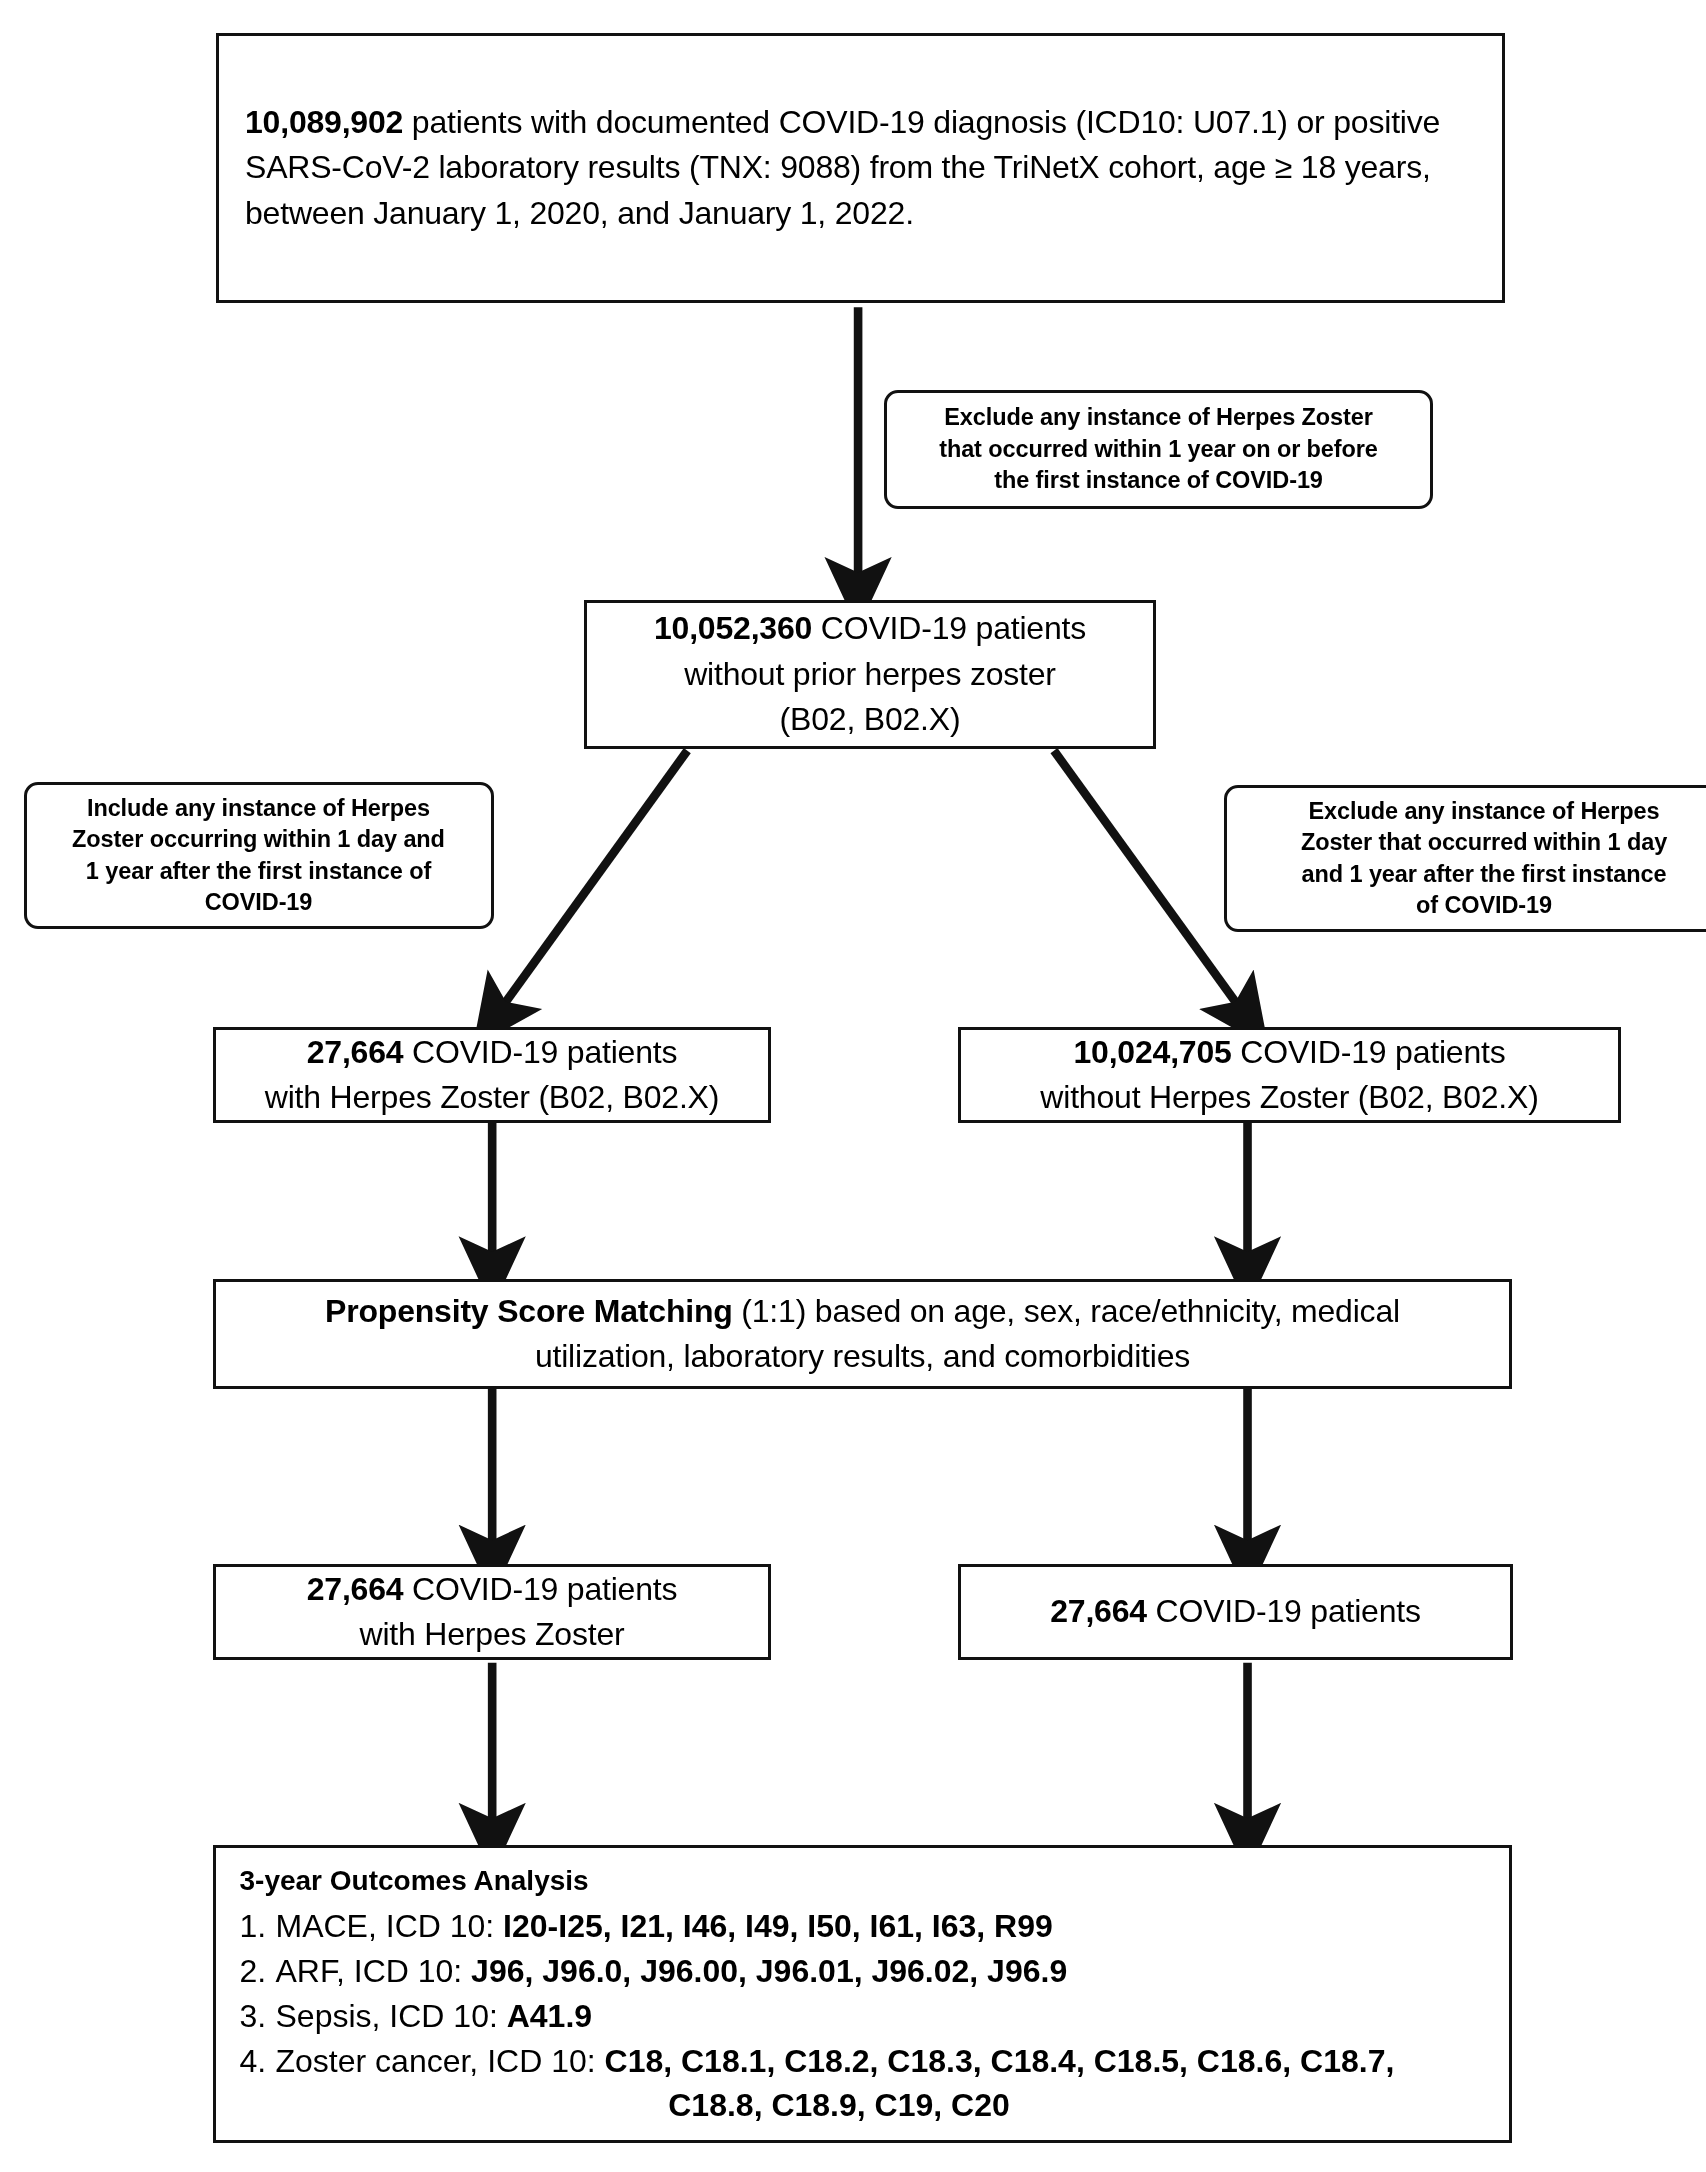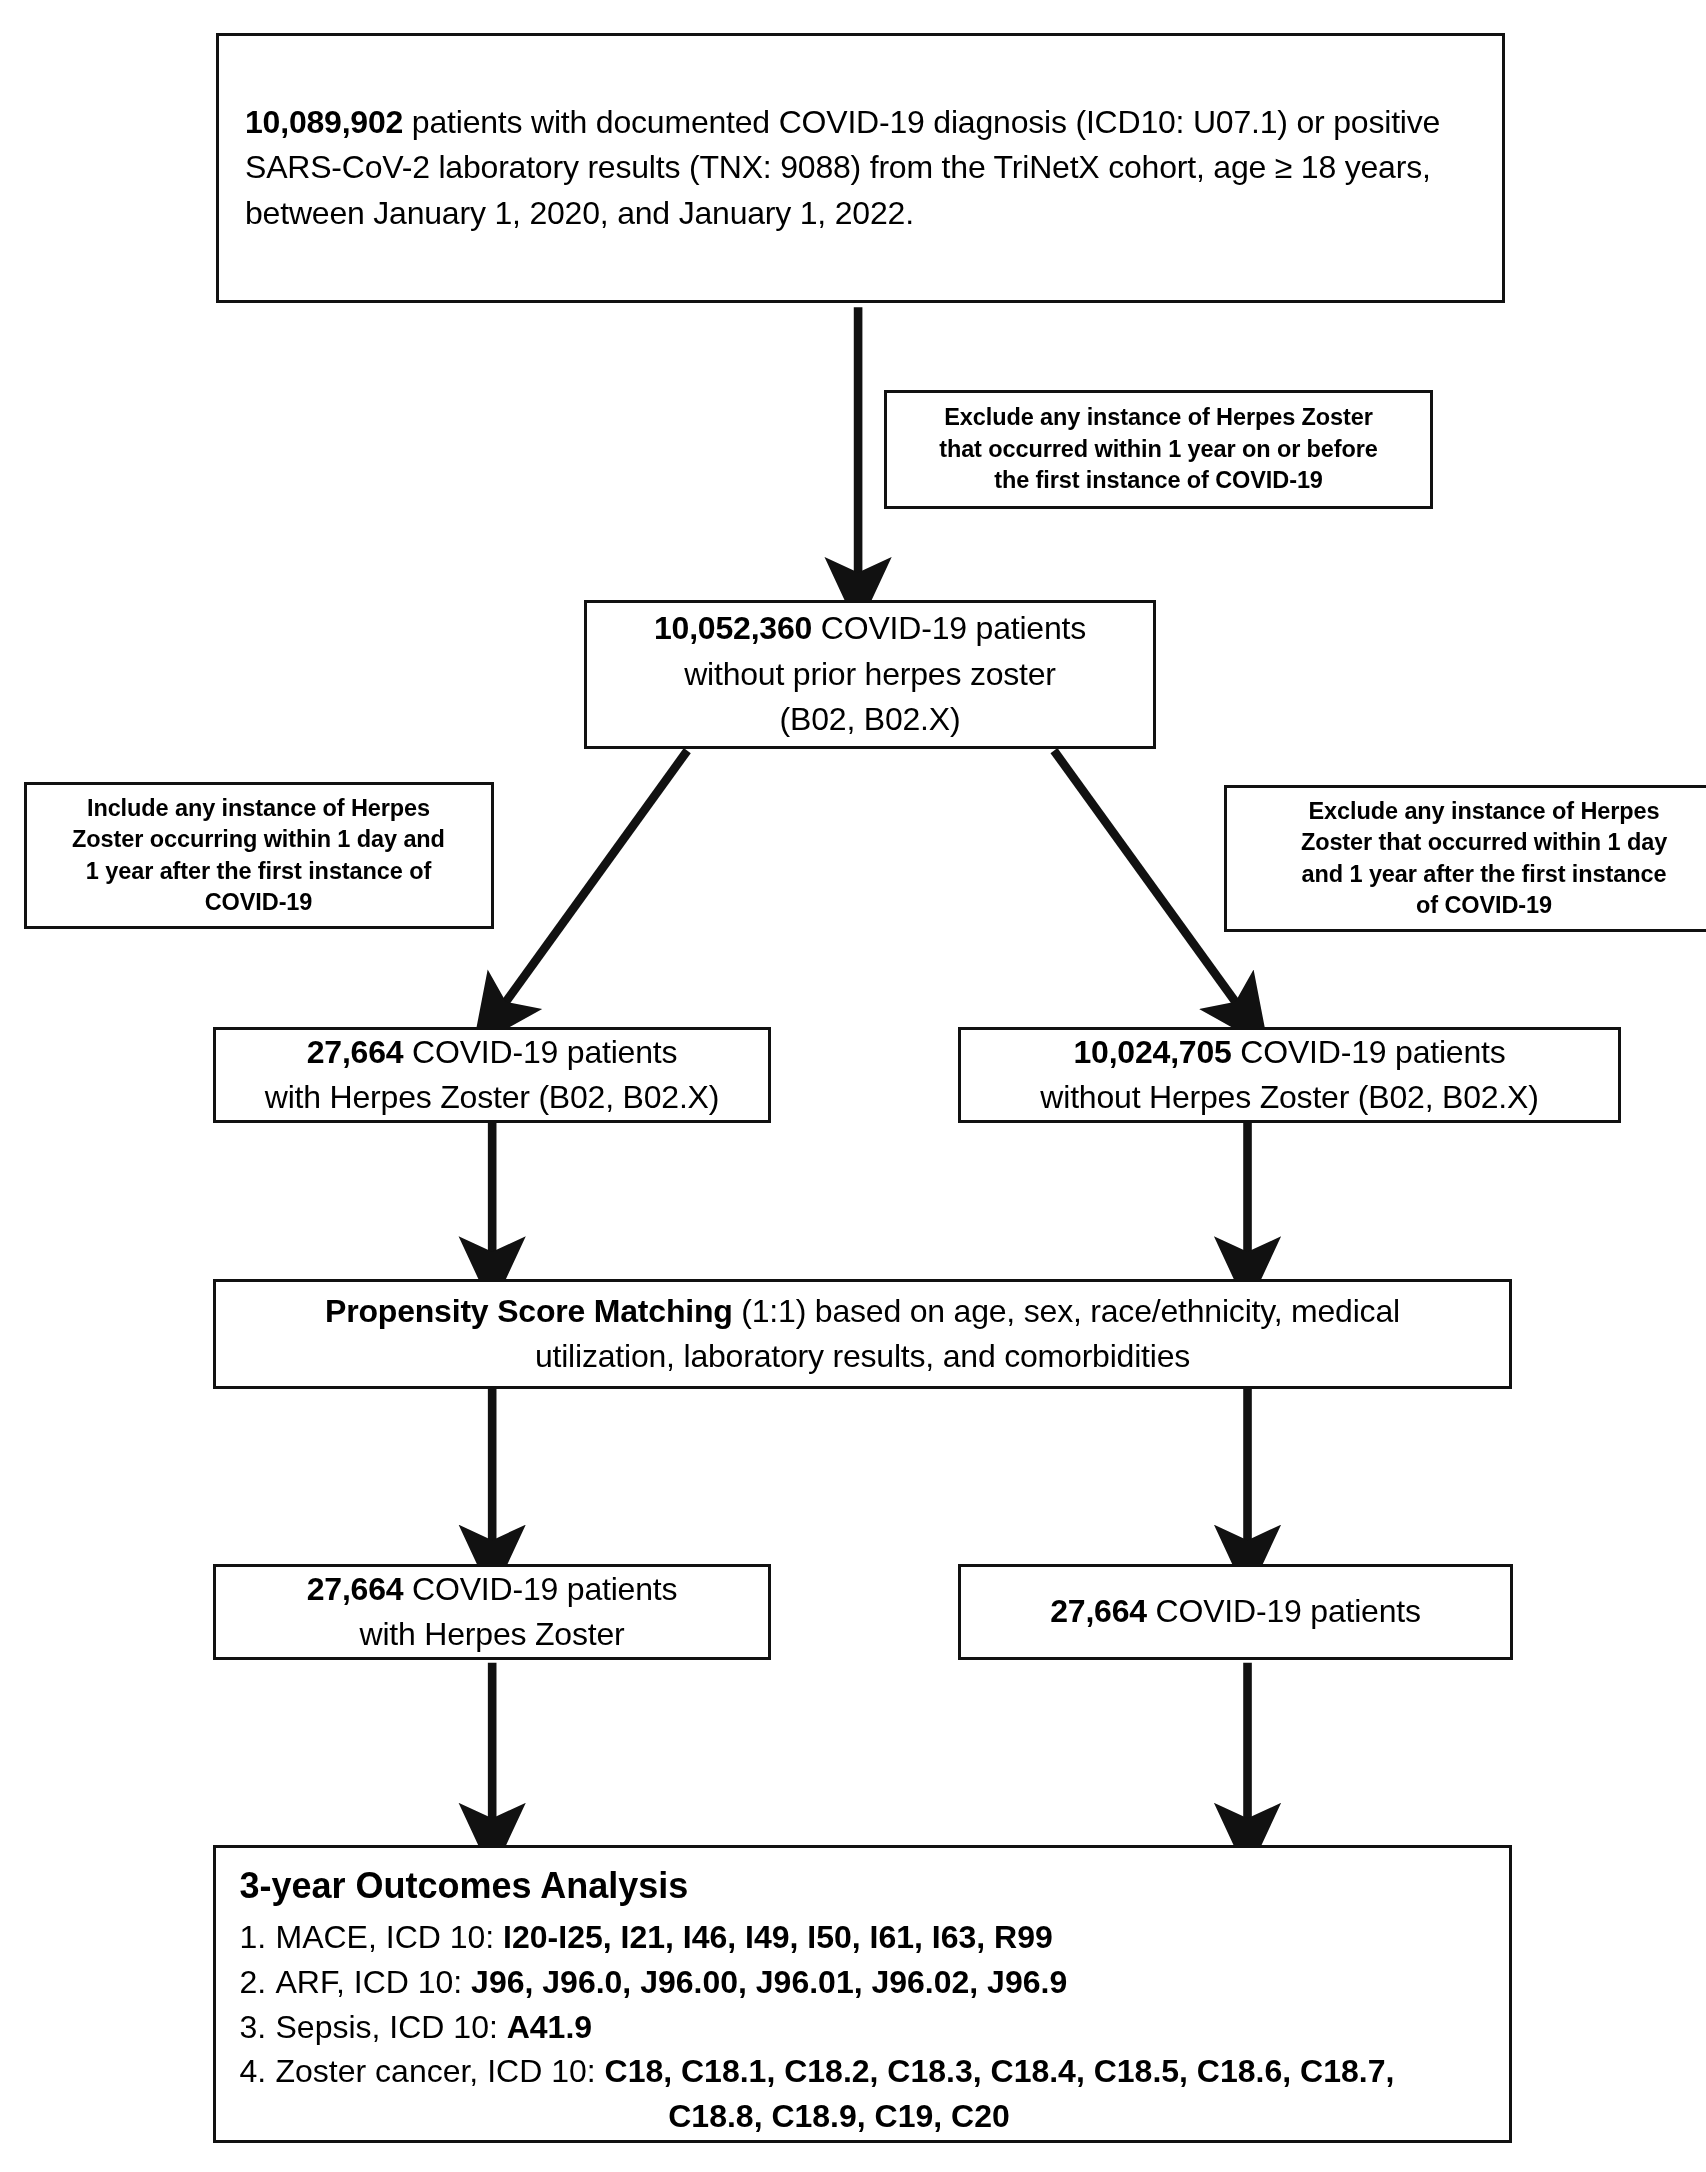--- a/index.html
+++ b/index.html
@@ -31,20 +31,21 @@
     box-sizing: border-box;
     background: #ffffff;
     border: 3.9px solid #111111;
     display: flex;
     flex-direction: column;
     justify-content: center;
     z-index: 2;
   }
   .box.note {
     border-width: 3.1px;
+    border-radius: 14px;
   }
   .ctr { text-align: center; }
   .lft { text-align: left; }
 
   .main-text {
     font-size: 32px;
     line-height: 1.42;
     padding: 0 26px;
     font-weight: 400;
     letter-spacing: -0.2px;
@@ -57,21 +58,21 @@
     letter-spacing: -0.1px;
   }
   b, .bold { font-weight: 700; }
 
   
   .outcomes {
     padding: 14px 23.5px 14px 23.5px;
     justify-content: flex-start;
   }
   .outcomes .title {
-    font-size: 36px;
+    font-size: 28px;
     font-weight: 700;
     line-height: 1.34;
     margin-bottom: 4.7px;
   }
   .outcomes .row {
     font-size: 32px;
     line-height: 1.40;
     display: flex;
     align-items: flex-start;
     white-space: nowrap;

